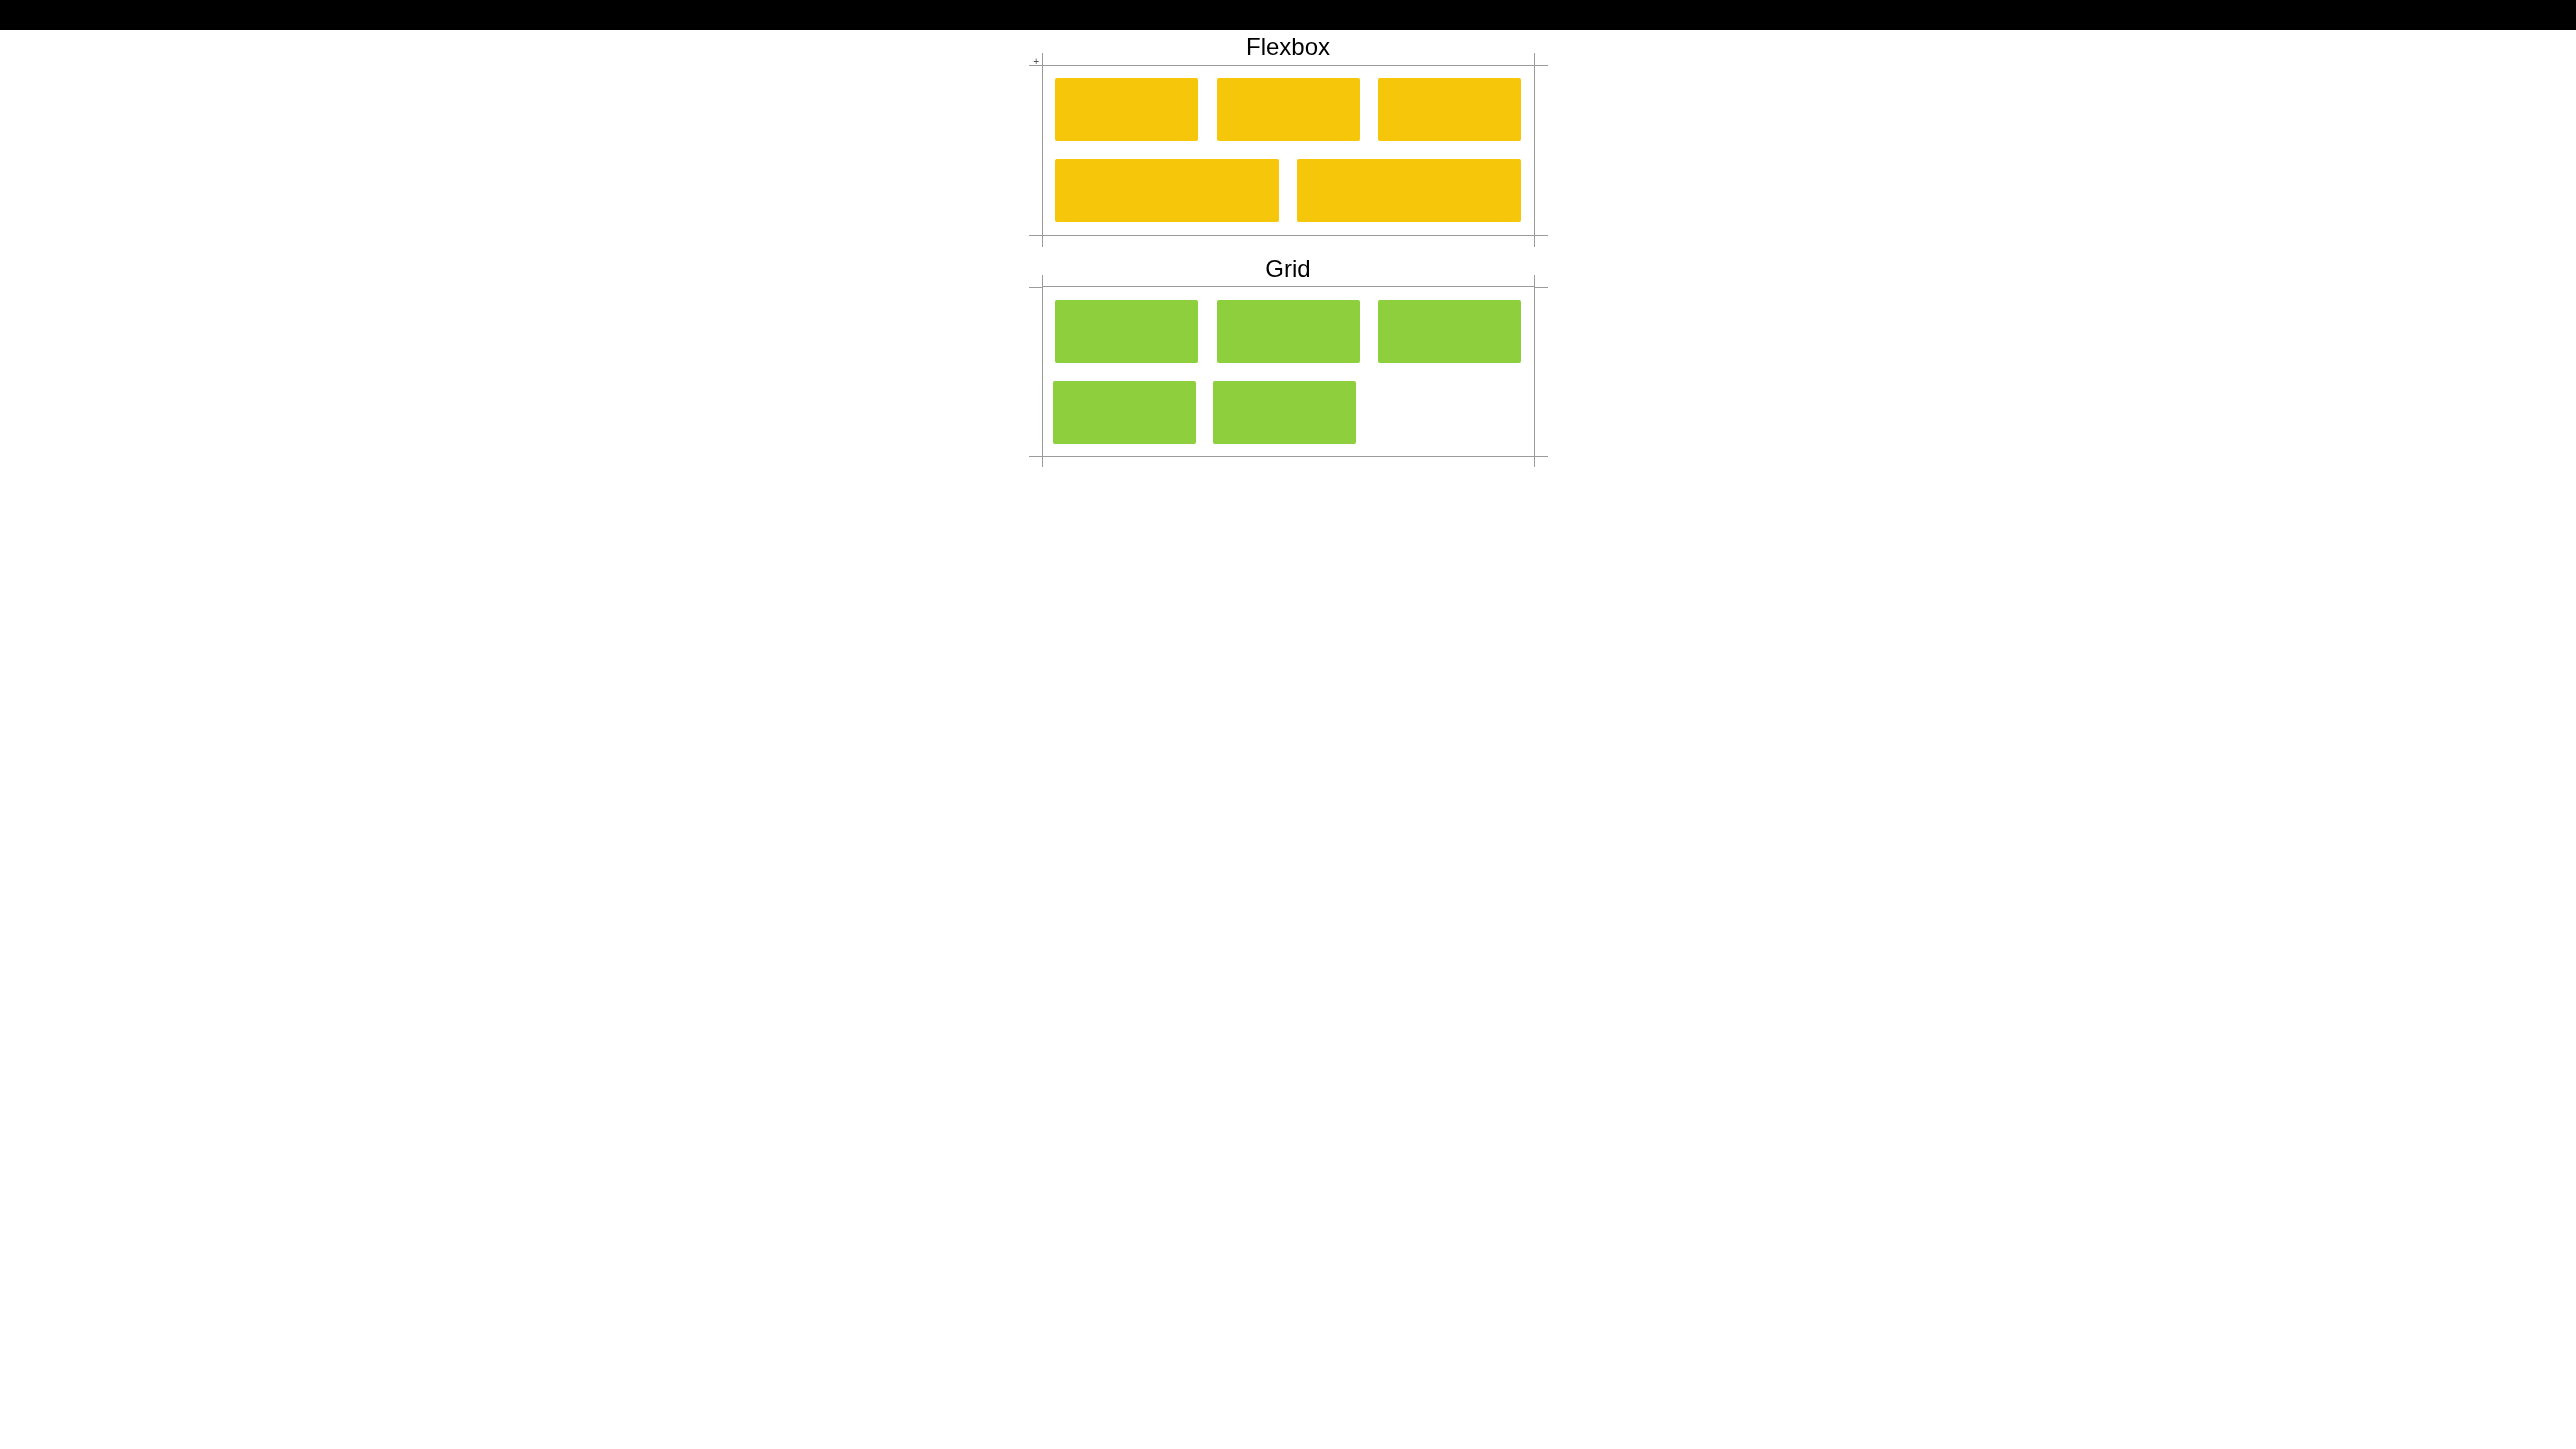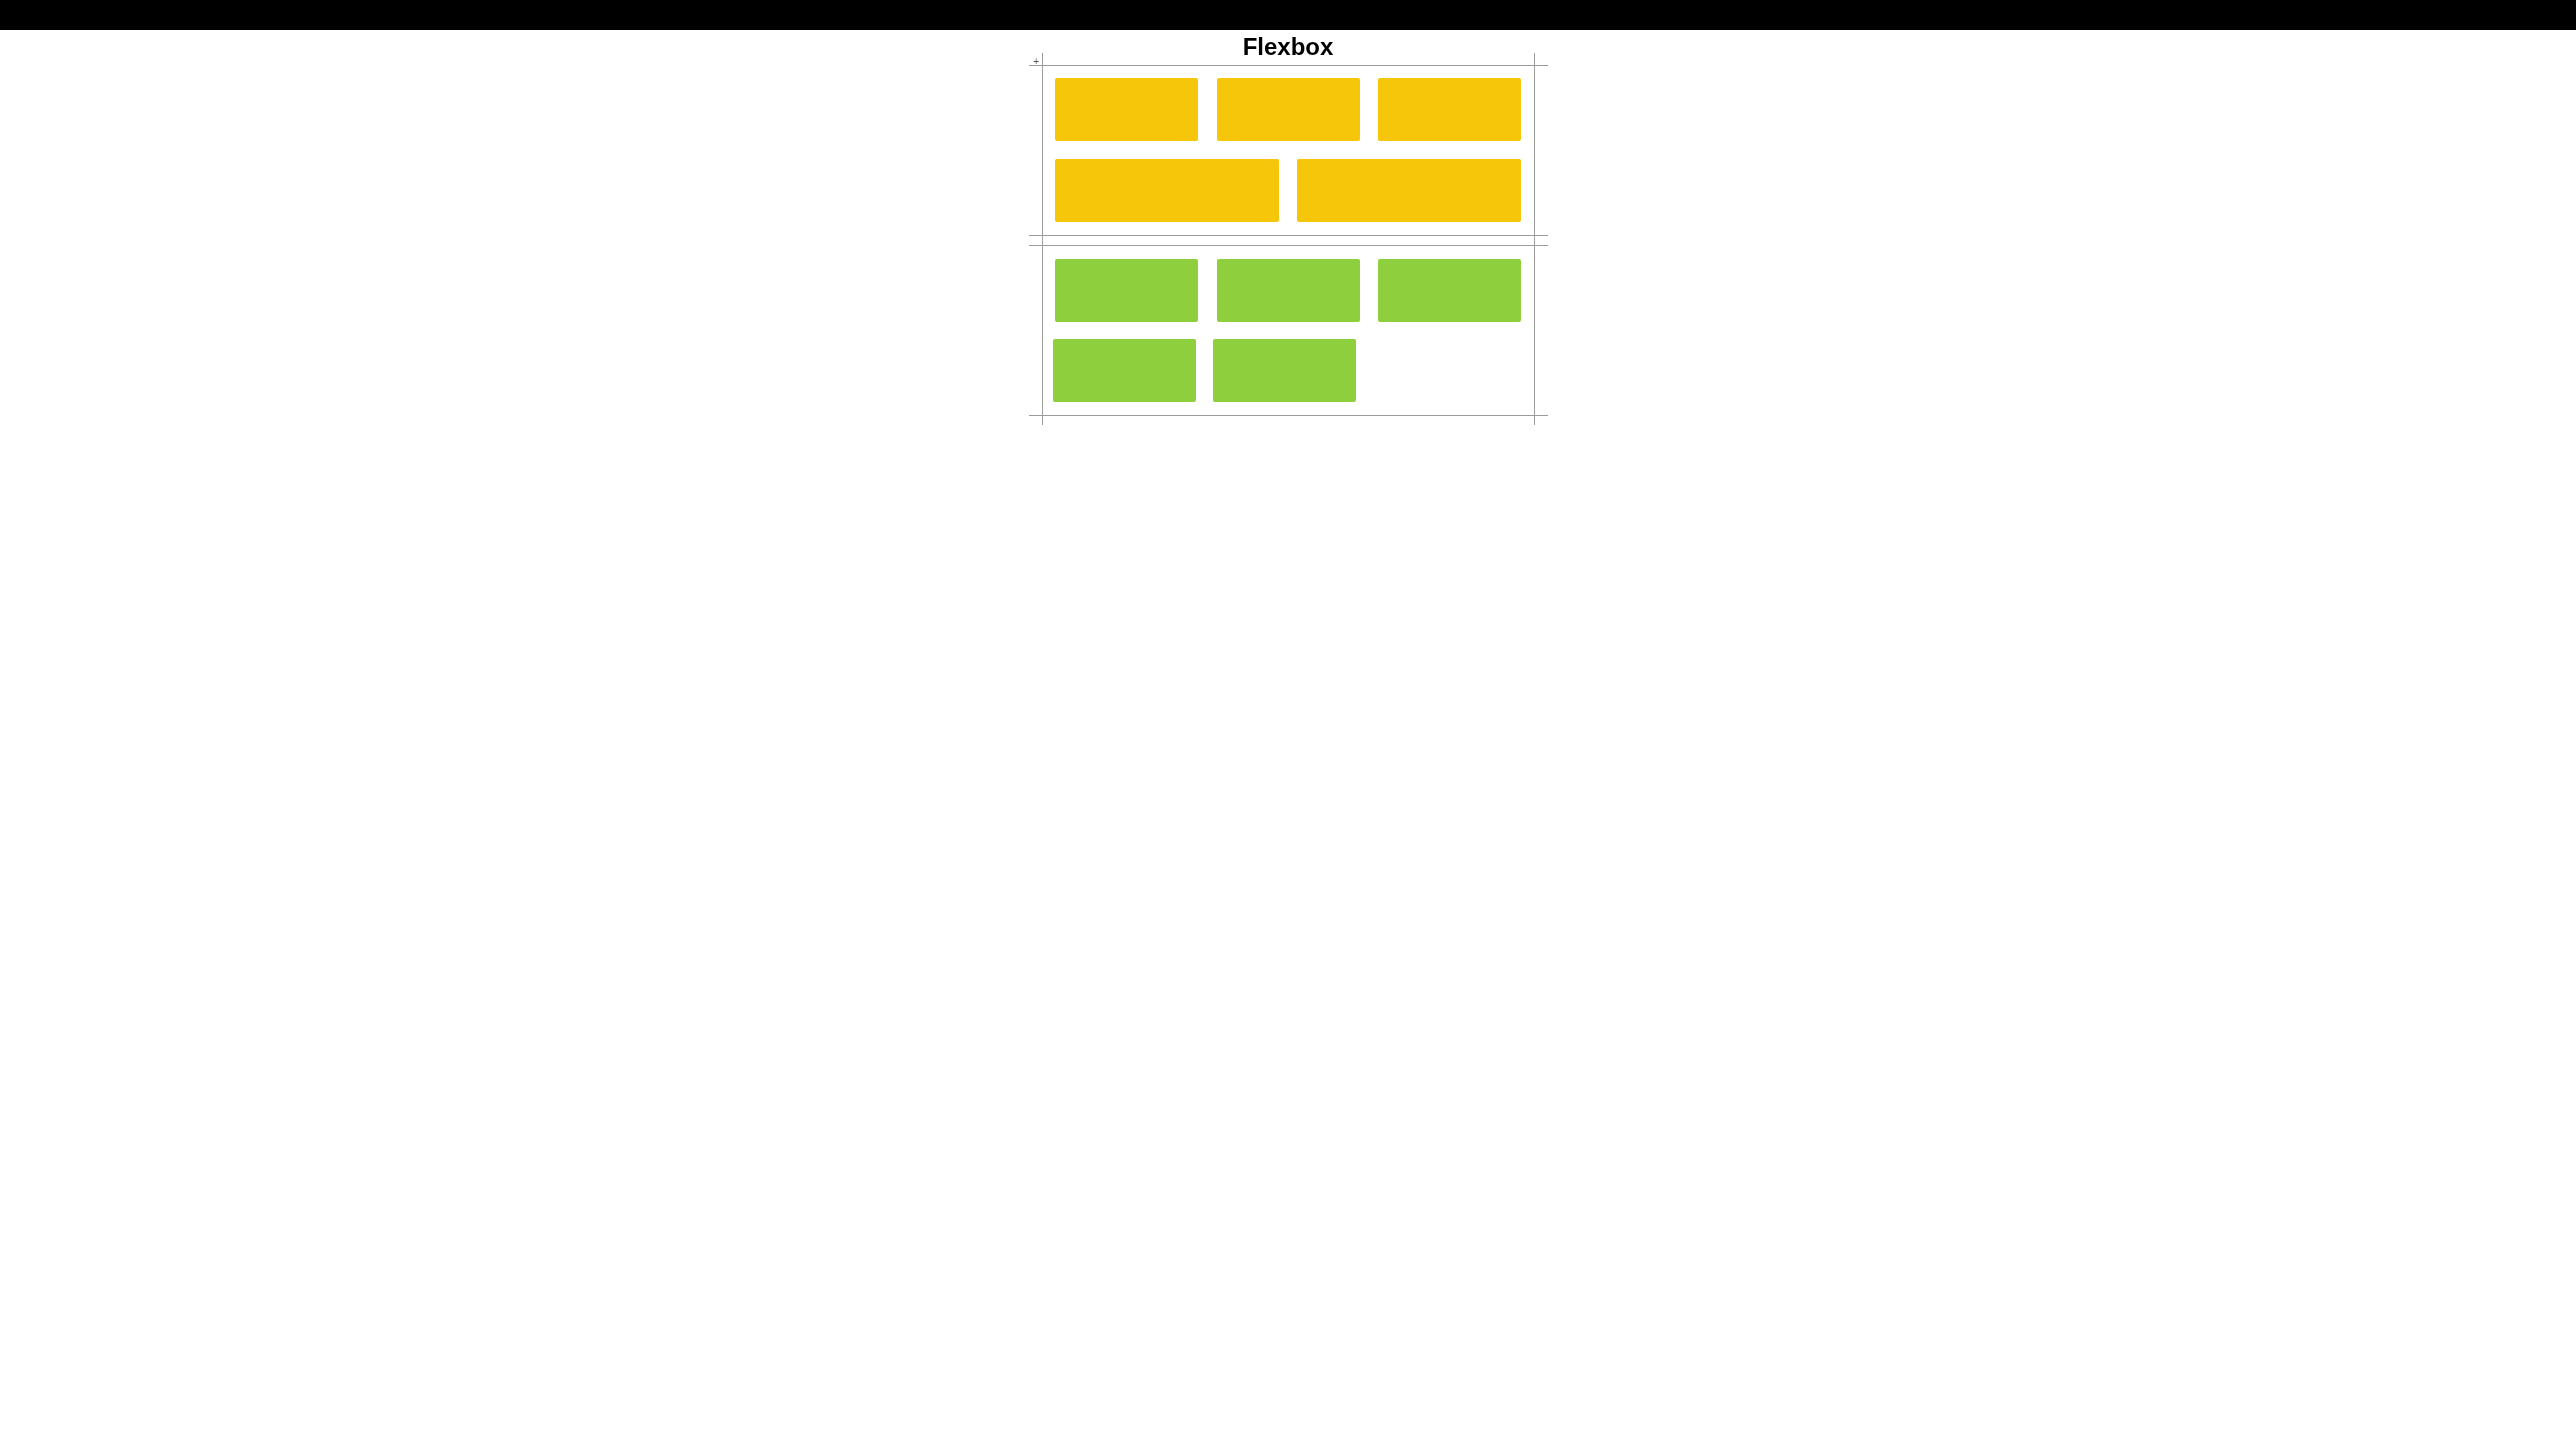--- a/index.html
+++ b/index.html
@@ -16,21 +16,21 @@
       background: #000000;
       width: 100%;
     }
     .content {
       width: 100%;
       padding-top: 3.1px;
     }
     .section-title {
       text-align: center;
       font-size: 24px;
-      font-weight: 700;
+      font-weight: 400;
       color: #000000;
       margin-bottom: 3.8px;
     }
     .diagram-wrap {
       position: relative;
       width: 493px;
       margin: 0 auto 9.4px auto;
     }
     .diagram-container {
       position: relative;
@@ -130,20 +130,21 @@
       <div class="flex-demo">
         <div class="flex-box-small"></div>
         <div class="flex-box-small"></div>
         <div class="flex-box-small"></div>
         <div class="flex-box-large"></div>
         <div class="flex-box-large"></div>
       </div>
     </div>
   </div>
 
+  <h2 class="section-title" style="margin-top:19px;">Grid</h2>
   <div class="diagram-wrap">
     <div class="diagram-container">
       <span class="corner-ext ext-top-h-left"></span>
       <span class="corner-ext ext-top-h-right"></span>
       <span class="corner-ext ext-bottom-h-left"></span>
       <span class="corner-ext ext-bottom-h-right"></span>
       <span class="corner-ext ext-left-v-top"></span>
       <span class="corner-ext ext-left-v-bottom"></span>
       <span class="corner-ext ext-right-v-top"></span>
       <span class="corner-ext ext-right-v-bottom"></span>

